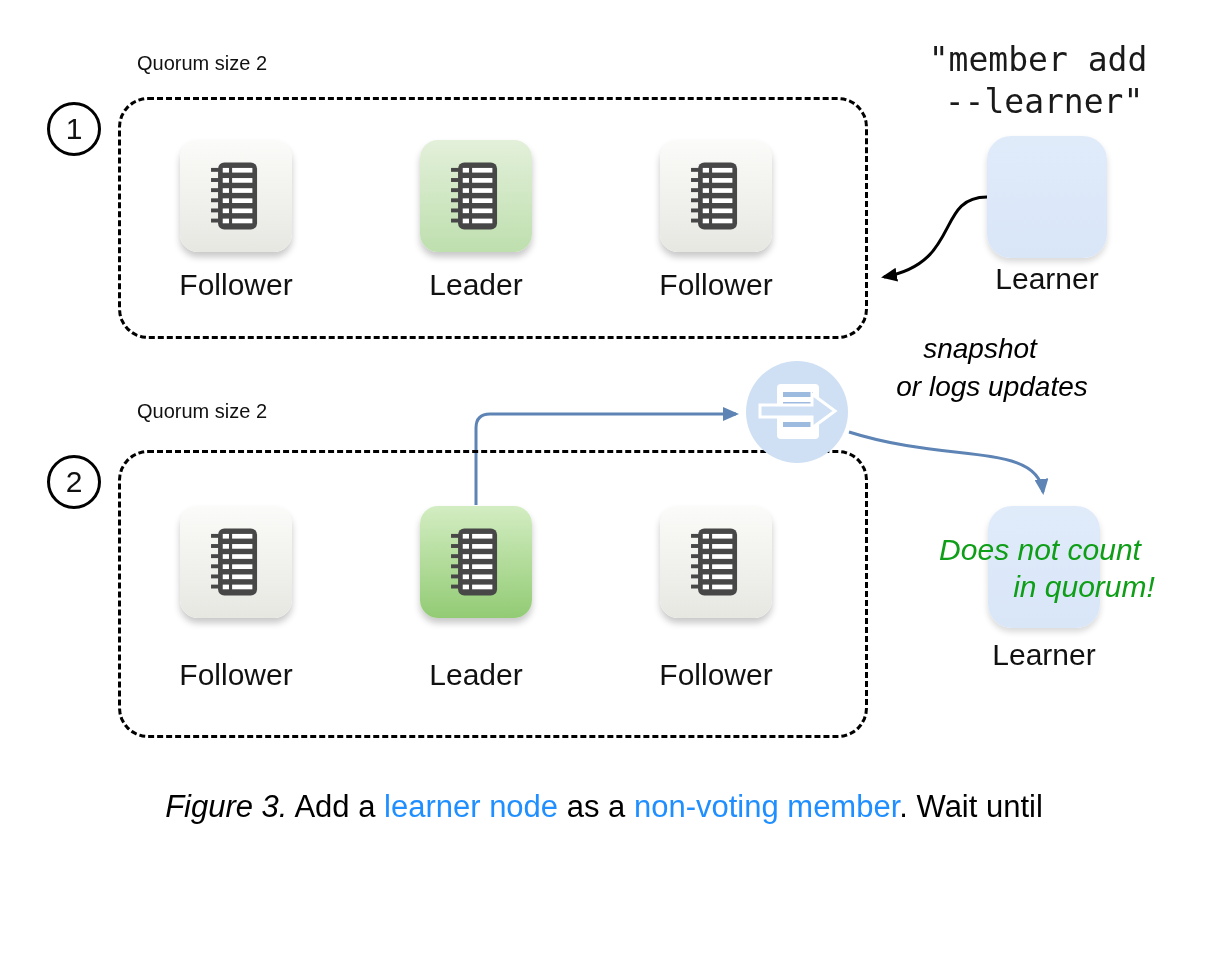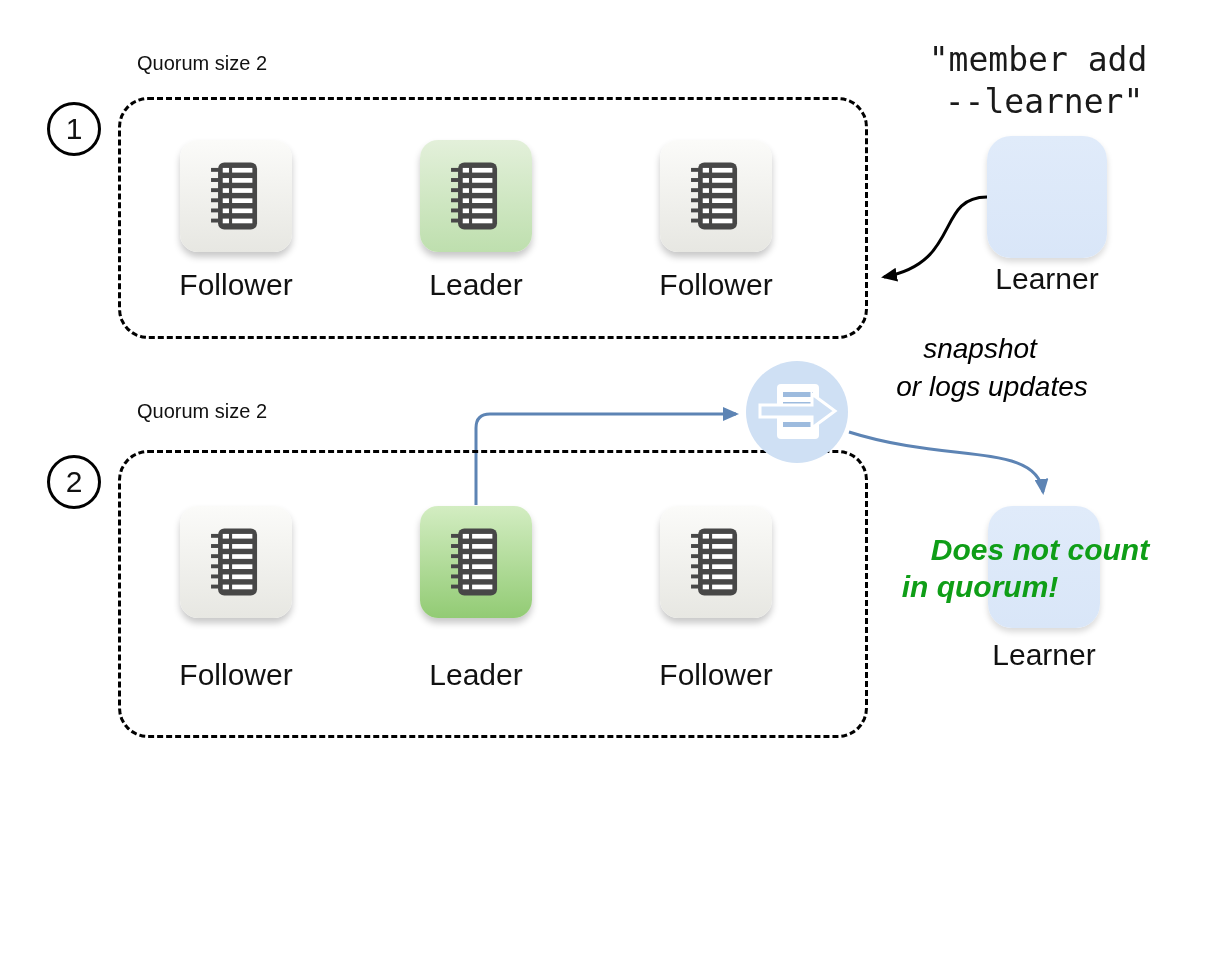--- a/index.html
+++ b/index.html
@@ -43,21 +43,21 @@
     font-family:"DejaVu Sans Mono", monospace; font-size:33px;
     transform:translateX(-50%); white-space:nowrap; color:#1a1a1a;
   }
 
   .italic-note {
     font-style:italic; font-size:28px; transform:translateX(-50%);
     white-space:nowrap; color:#000;
   }
 
   .green-note {
-    font-style:italic; font-weight:bold; font-size:30px;
+    font-style:italic; font-weight:normal; font-size:30px;
     color:var(--green_text); transform:translateX(-50%);
     white-space:nowrap; z-index:5;
   }
 
   .caption { width:100%; text-align:center; font-size:31px; line-height:45px; color:#000; }
   .seg-italic { font-style:italic; }
   .seg-blue { color:var(--blue_text); }
   .seg-red { color:var(--red_text); }
 
   .arrows { left:0; top:0; pointer-events:none; }
@@ -181,19 +181,20 @@
       </g>
       <path d="M16 46 h52 v-11 l23 17 -23 17 v-11 h-52 z" fill="#cfe0f4" stroke="#ffffff" stroke-width="3"></path>
     </svg>
   </div>
 
   <div class="abs italic-note" style="left:980px;top:333px">snapshot</div>
   <div class="abs italic-note" style="left:992px;top:371px">or logs updates</div>
 
   <div class="abs learner-box" style="left:988px;top:506px;width:112px;height:122px"></div>
   <div class="abs green-note" style="left:1040px;top:533px">Does not count</div>
-  <div class="abs green-note" style="left:980px;top:570px">in quorum!</div>
+  <div class="abs green-note" style="left:1084px;top:570px">in quorum!</div>
   <div class="abs node-label" style="left:1044px;top:638px">Learner</div>
 
   <div class="abs caption" style="left:0;top:784px">
+      <div><span class="seg-italic">Figure 3.</span><span> Add a </span><span class="seg-blue">learner node</span><span> as a </span><span class="seg-blue">non-voting member</span><span>. Wait until</span></div>
     </div>
 
 </div>
 
 </body></html>

